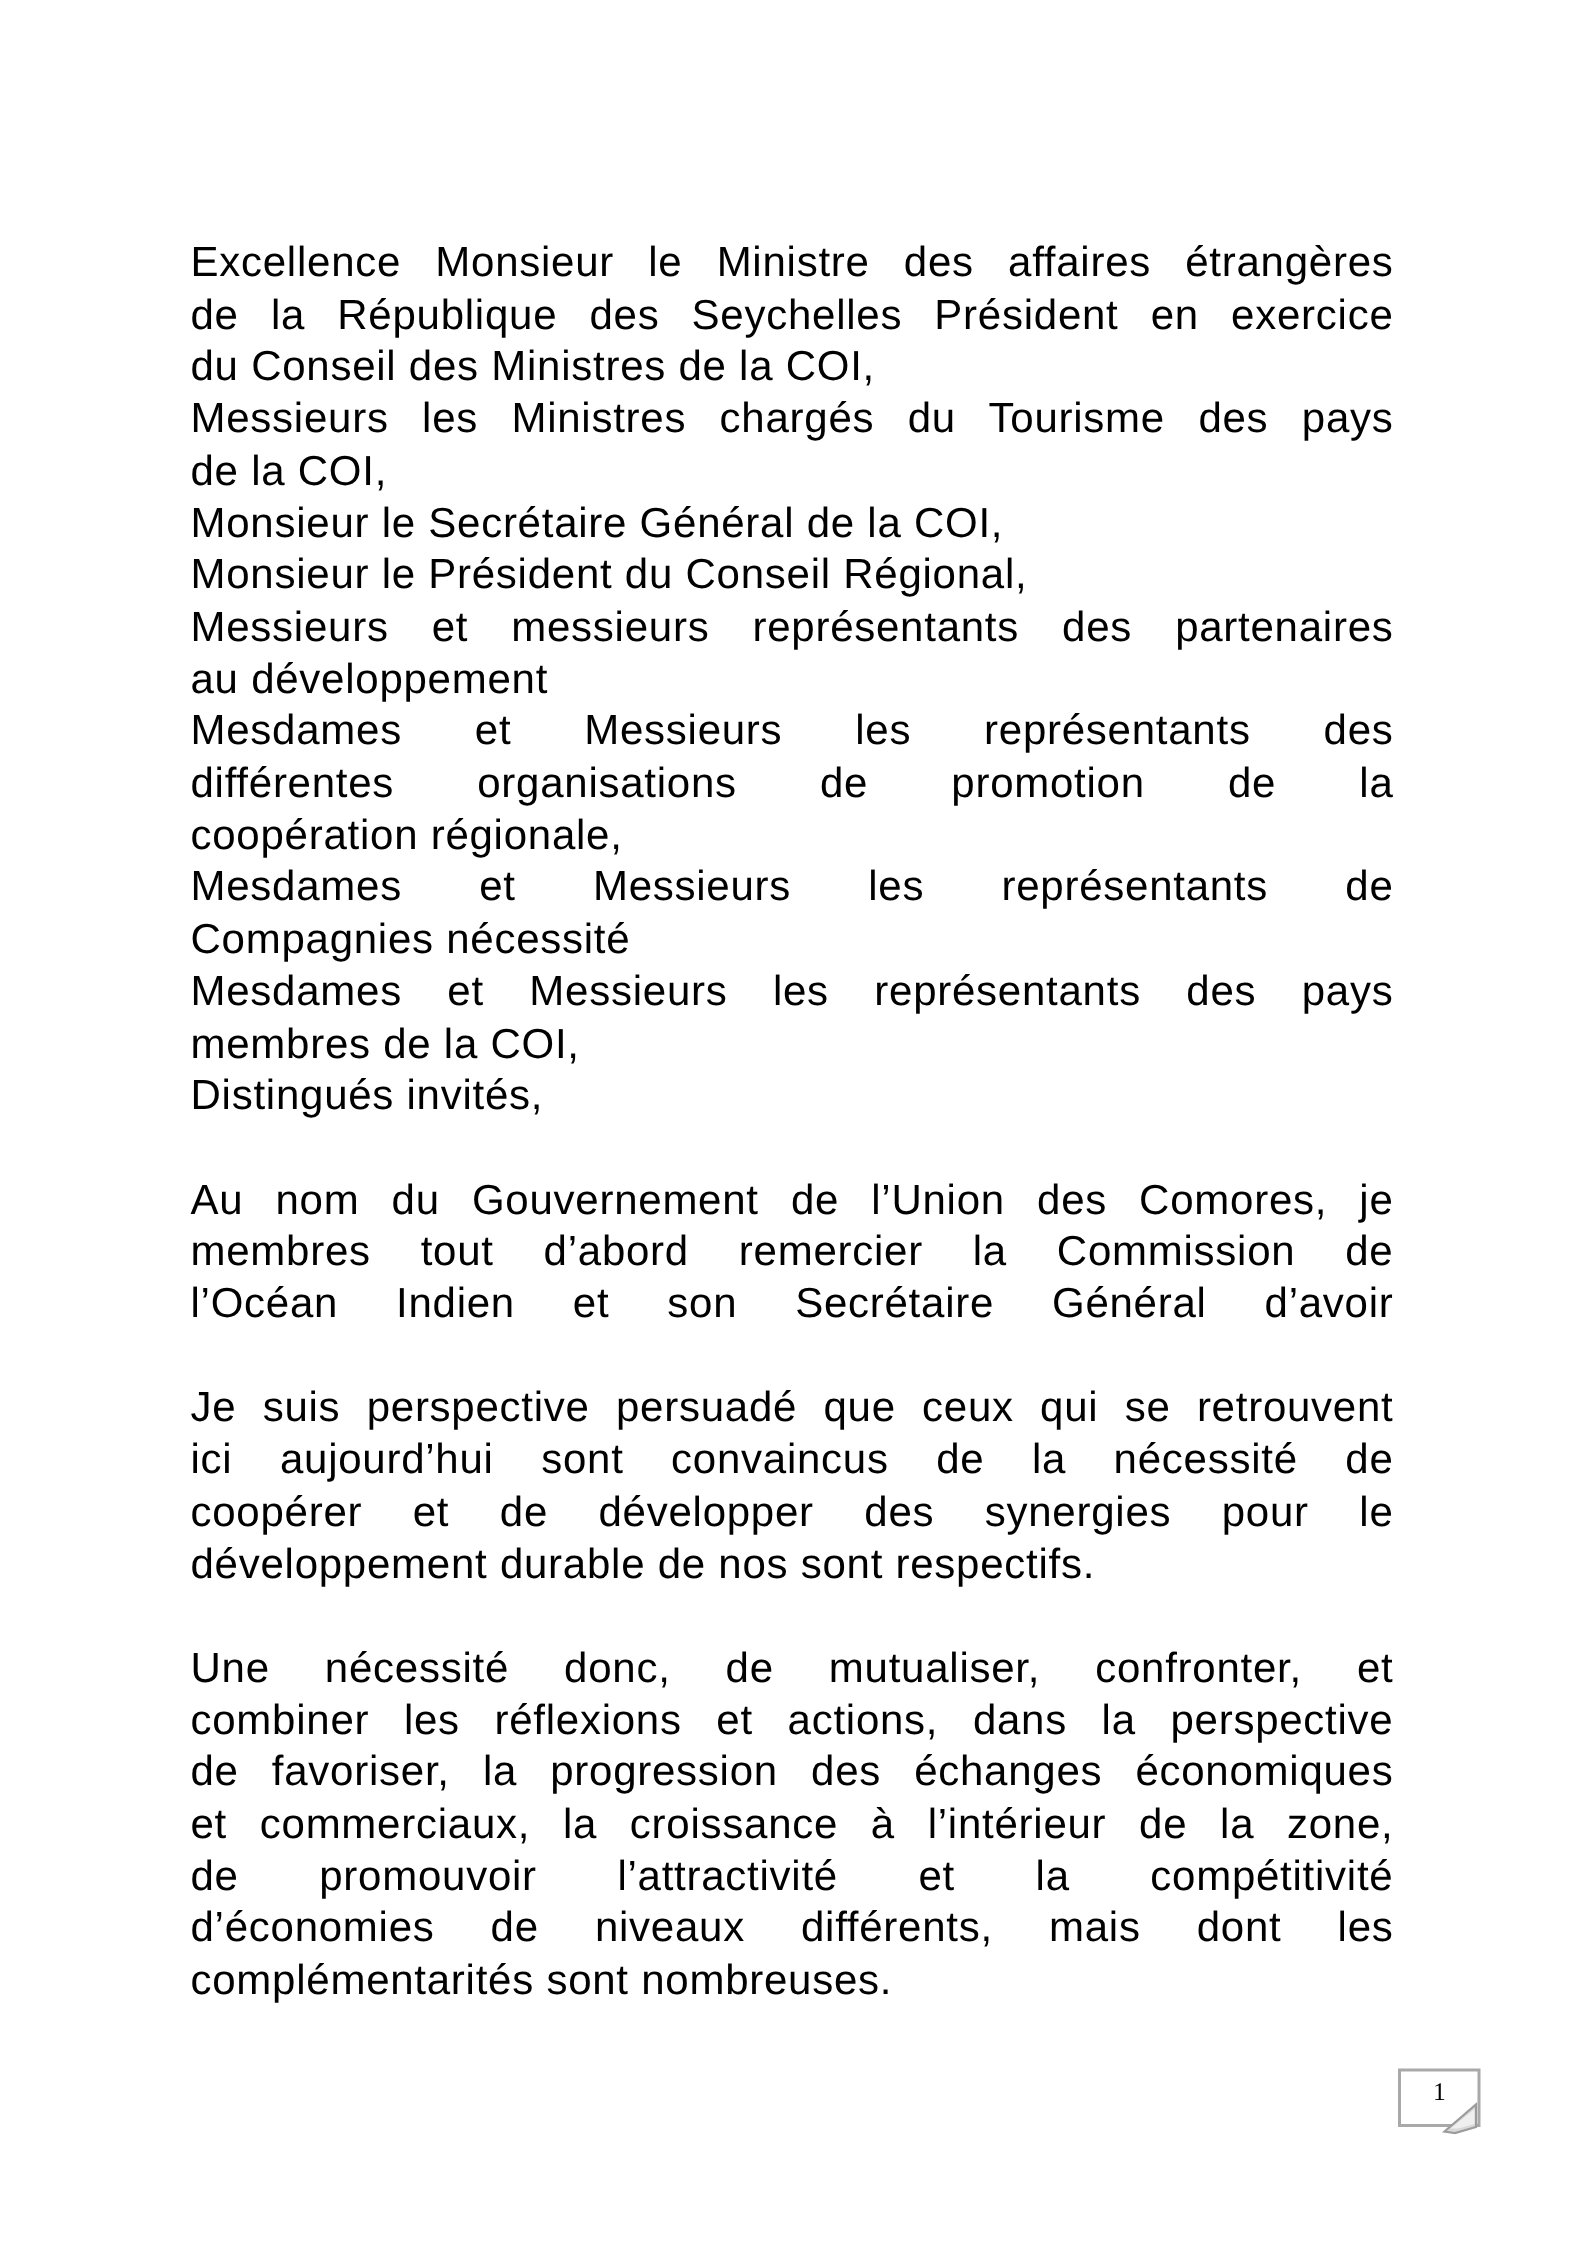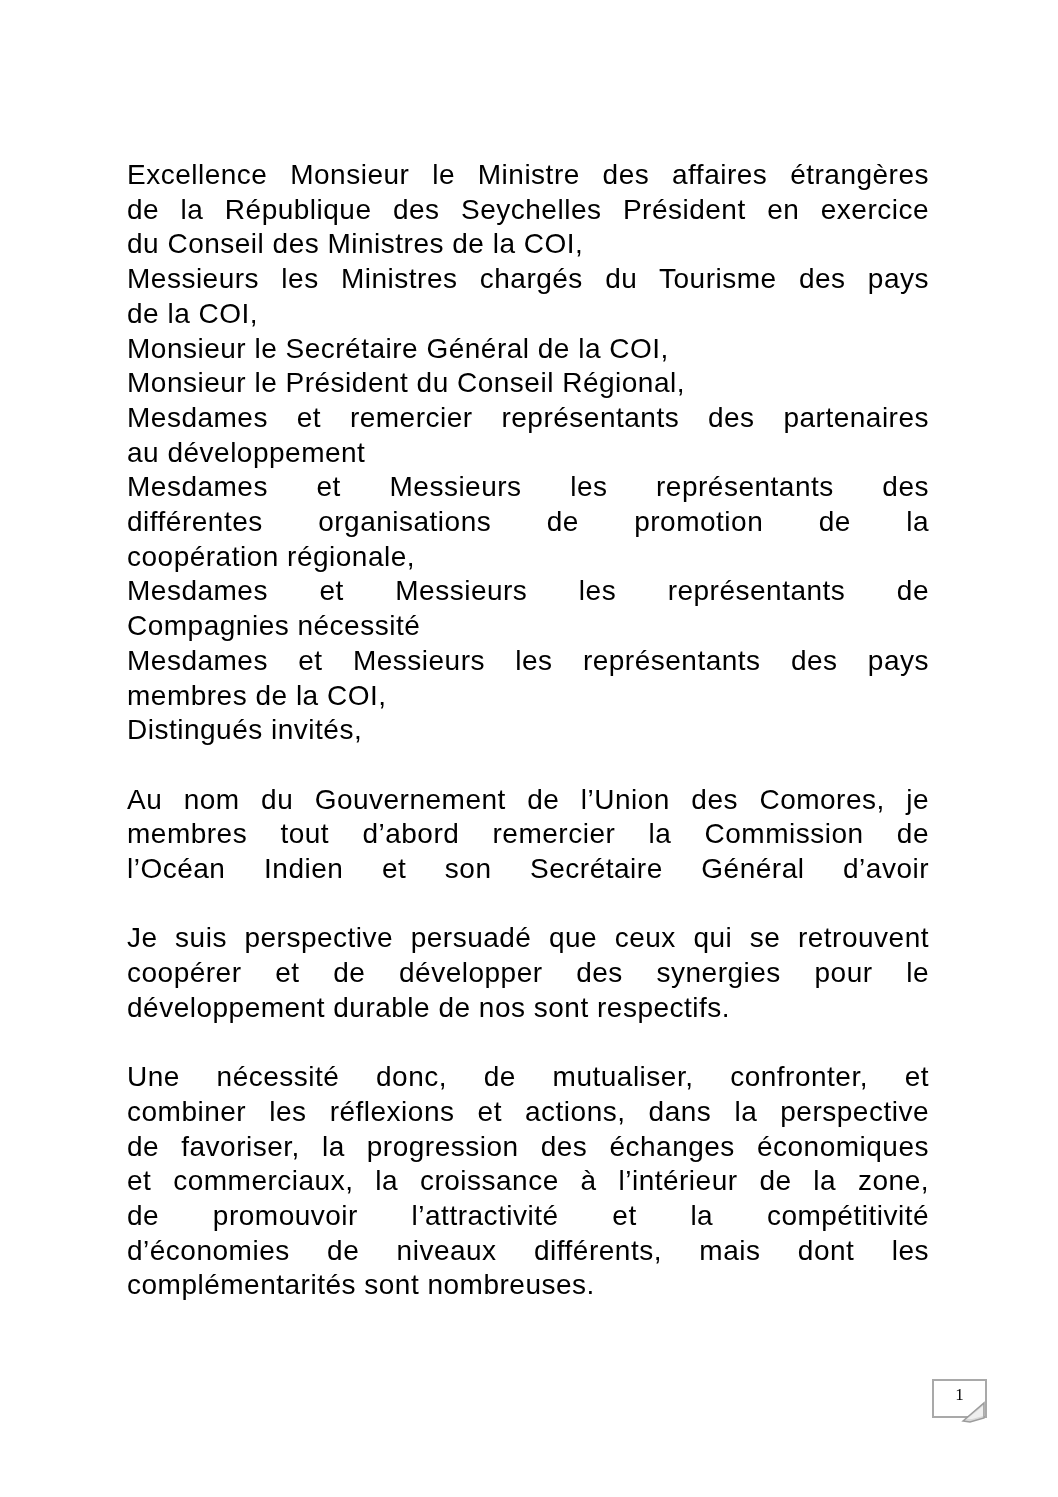--- a/index.html
+++ b/index.html
@@ -75,36 +75,37 @@
 <div class="page">
 
   <div class="content">
       <div class="line">Excellence Monsieur le Ministre des affaires étrangères</div>
       <div class="line">de la République des Seychelles Président en exercice</div>
       <div class="line last">du Conseil des Ministres de la COI,</div>
       <div class="line">Messieurs les Ministres chargés du Tourisme des pays</div>
       <div class="line last">de la COI,</div>
       <div class="line last">Monsieur le Secrétaire Général de la COI,</div>
       <div class="line last">Monsieur le Président du Conseil Régional,</div>
-      <div class="line">Mesdames et remercier représentants des partenaires</div>
+      <div class="line">Messieurs et messieurs représentants des partenaires</div>
       <div class="line last">au développement</div>
       <div class="line">Mesdames et Messieurs les représentants des</div>
       <div class="line">différentes organisations de promotion de la</div>
       <div class="line last">coopération régionale,</div>
       <div class="line">Mesdames et Messieurs les représentants de</div>
       <div class="line last">Compagnies nécessité</div>
       <div class="line">Mesdames et Messieurs les représentants des pays</div>
       <div class="line last">membres de la COI,</div>
       <div class="line last">Distingués invités,</div>
       <div class="spacer"></div>
       <div class="line">Au nom du Gouvernement de l’Union des Comores, je</div>
       <div class="line">membres tout d’abord remercier la Commission de</div>
       <div class="line">l’Océan Indien et son Secrétaire Général  d’avoir</div>
       <div class="spacer"></div>
       <div class="line">Je suis perspective persuadé que ceux qui se retrouvent</div>
+      <div class="line">ici aujourd’hui sont convaincus de la nécessité de</div>
       <div class="line">coopérer et de développer des synergies pour le</div>
       <div class="line last">développement durable de nos sont respectifs.</div>
       <div class="spacer"></div>
       <div class="line">Une nécessité donc,  de mutualiser, confronter, et</div>
       <div class="line">combiner les réflexions et actions, dans la perspective</div>
       <div class="line">de favoriser,  la progression des échanges économiques</div>
       <div class="line">et commerciaux, la croissance à l’intérieur de la zone,</div>
       <div class="line">de promouvoir l’attractivité et la compétitivité</div>
       <div class="line">d’économies de niveaux différents, mais dont les</div>
       <div class="line last">complémentarités sont nombreuses.</div>

